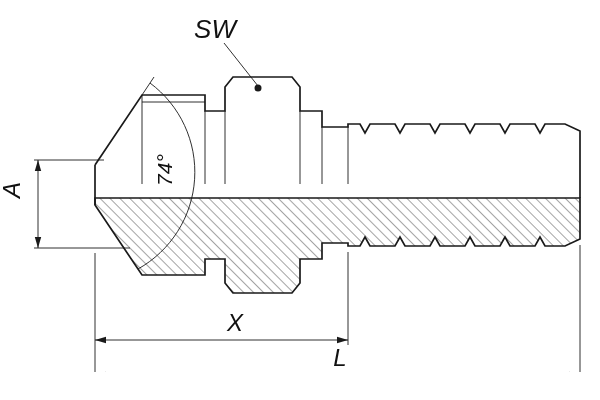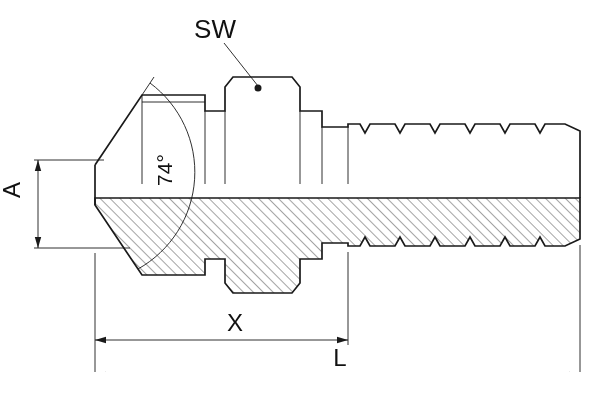--- a/index.html
+++ b/index.html
@@ -6,20 +6,21 @@
     margin: 0;
     padding: 0;
     background: #ffffff;
     font-family: "Liberation Sans", sans-serif;
   }
   .canvas-wrap {
     width: 600px;
     height: 372px;
     background: #ffffff;
     overflow: hidden;
+    font-style: italic;
   }
   svg text {
     fill: #111111;
     font-family: "Liberation Sans", sans-serif;
   }
   .thick { stroke: #1a1a1a; stroke-width: 1.7; fill: none; stroke-linejoin: miter; }
   .thin  { stroke: #1a1a1a; stroke-width: 0.9; fill: none; }
   .arrow { fill: #1a1a1a; stroke: none; }
 </style>
 </head>

